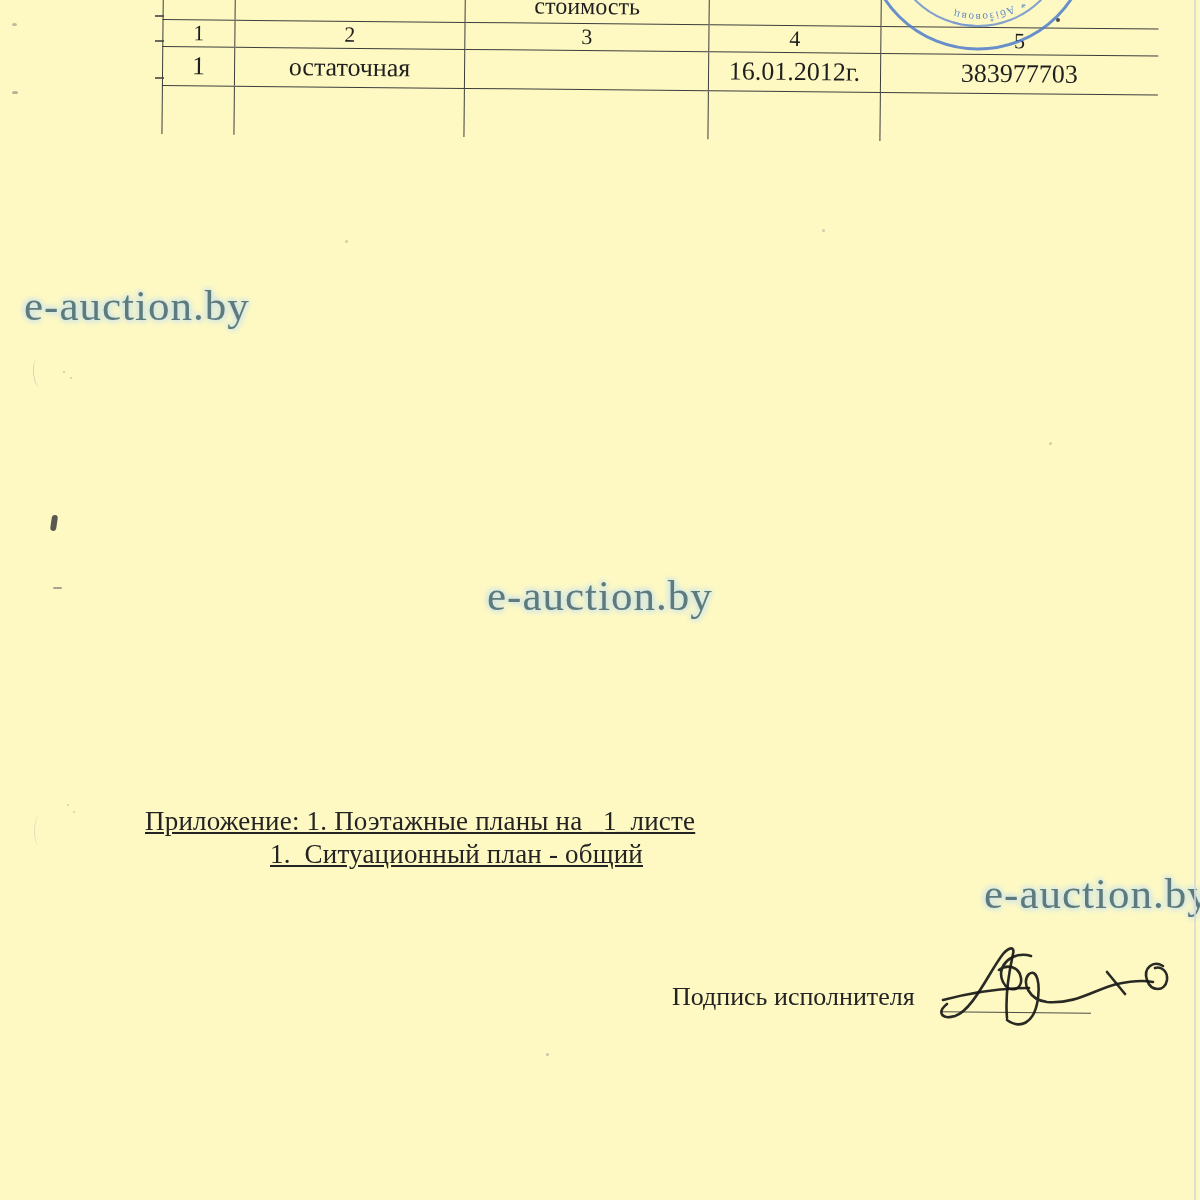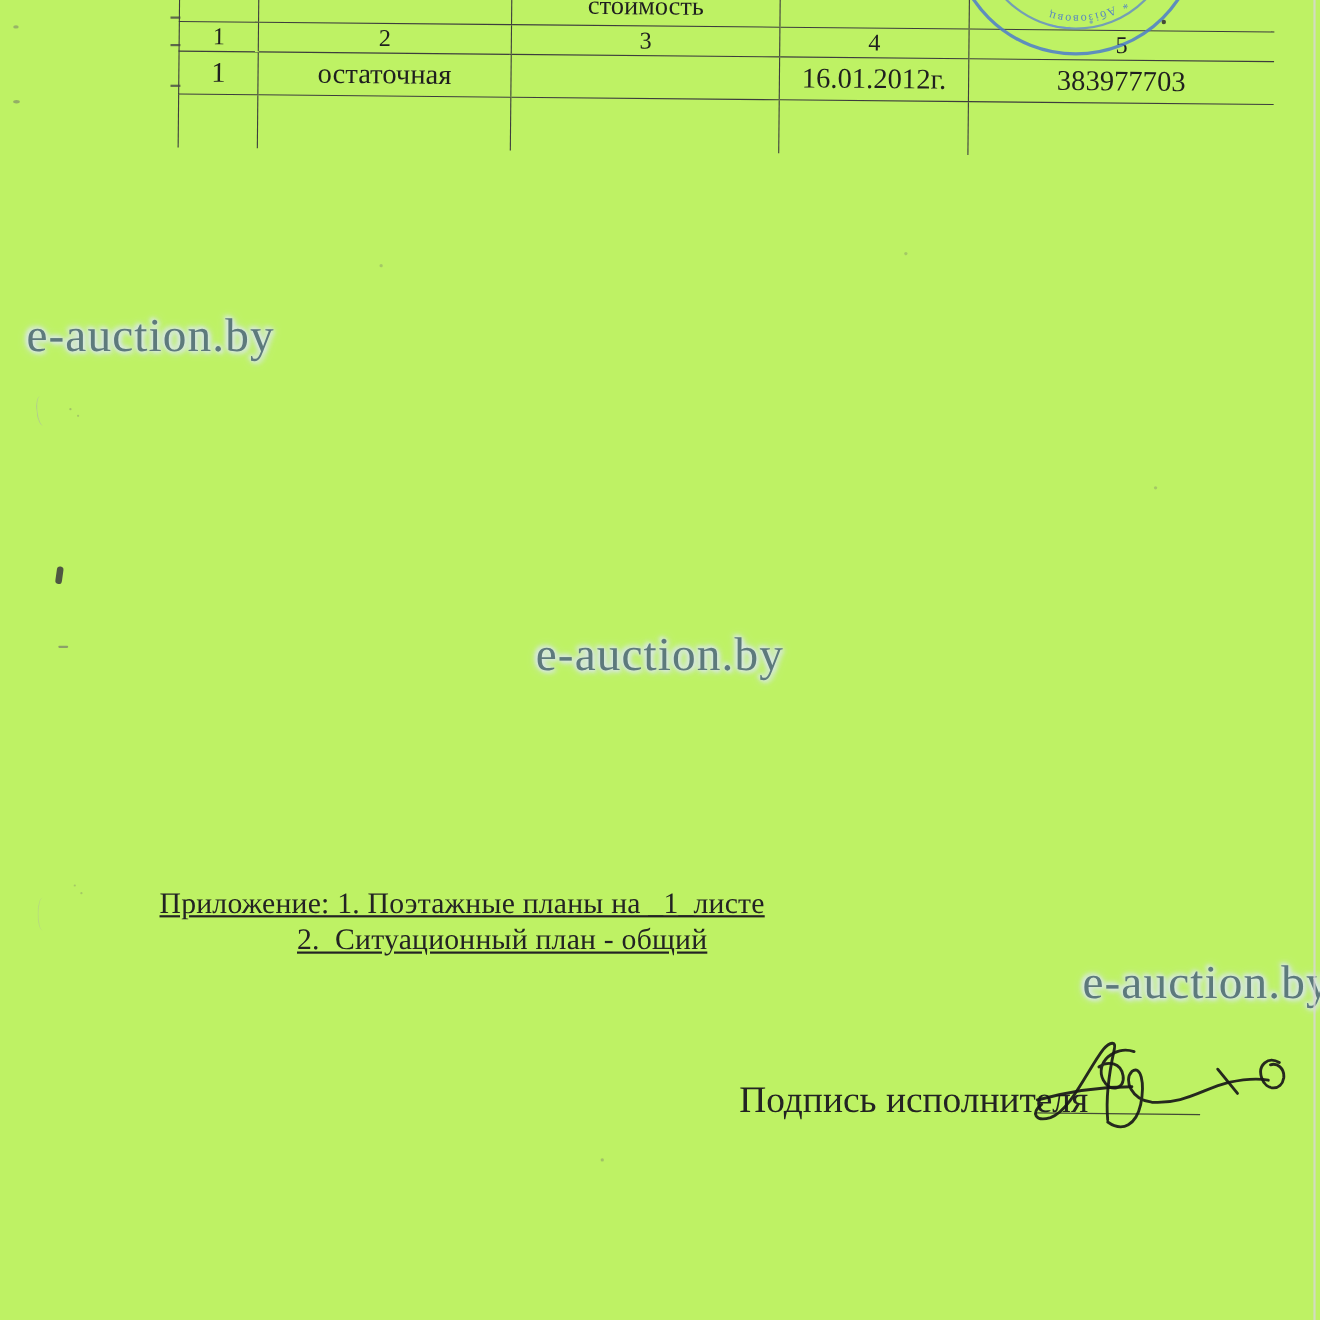--- a/index.html
+++ b/index.html
@@ -1,18 +1,18 @@
 <!DOCTYPE html>
 <html><head>
 <meta charset="utf-8">
 <style>
   html,body{margin:0;padding:0;background:#ffffff;}
   .page{
     position:relative;width:1200px;height:1200px;overflow:hidden;
-    background:#bef264;color:#1e1e1e;
+    background:#fef9c3;color:#1e1e1e;
     font-family:"Liberation Serif", serif;
   }
 
   
   .table-wrap{
     position:absolute;left:163px;top:-28px;
     transform:rotate(0.55deg);transform-origin:0 0;
   }
   table.doc-table{border-collapse:collapse;table-layout:fixed;width:995px;}
   table.doc-table td{
@@ -45,21 +45,21 @@
   }
   .wm-1{left:24px;top:281px;}
   .wm-2{left:487px;top:571px;}
   .wm-3{left:984px;top:869px;}
 
   
   .attach{position:absolute;left:145px;top:805px;font-size:27px;line-height:33px;color:#232323;letter-spacing:.2px;text-decoration:underline;}
   .attach-line2{margin-left:125px;white-space:pre;}
 
   
-  .sig-label{position:absolute;left:672px;top:982px;font-size:34px;color:#232323;white-space:nowrap;}
+  .sig-label{position:absolute;left:672px;top:982px;font-size:26px;color:#232323;white-space:nowrap;}
   .sig-underline{position:absolute;left:941px;top:1012px;width:150px;height:0;border-top:1.4px solid #2e2e2e;transform:rotate(0.6deg);opacity:.85;}
   .sig-svg{position:absolute;left:925px;top:938px;}
   .sig-stroke{fill:none;stroke:#181818;stroke-width:2.6;stroke-linecap:round;opacity:.92;}
 
   
   .speck{position:absolute;background:#6a6a6a;border-radius:50%;}
   .curve-mark{position:absolute;background:transparent;border-left:1.4px solid #a9b0ae;border-radius:50%;}
   .paper-edge{position:absolute;right:4px;top:0;width:2px;height:1200px;background:#d7d7d7;opacity:.8;}
 </style>
 </head>
@@ -123,21 +123,21 @@
     <path class="stamp-smudge" d="M 98,22 q 10,4 20,3"></path>
     <circle cx="137" cy="20" r="1.6" fill="#5b83cf" opacity=".6"></circle>
   </svg>
 
   <div class="watermark wm-1">e-auction.by</div>
   <div class="watermark wm-2">e-auction.by</div>
   <div class="watermark wm-3">e-auction.by</div>
 
   <div class="attach">
     <div class="attach-line1">Приложение: 1. Поэтажные планы на _1_листе</div>
-    <div class="attach-line2">2.  Ситуационный план - общий</div>
+    <div class="attach-line2">1.  Ситуационный план - общий</div>
   </div>
 
   <div class="sig-label">Подпись исполнителя</div>
   <div class="sig-underline"></div>
   <svg class="sig-svg" width="258" height="98" viewBox="0 0 258 98">
     <path class="sig-stroke" d="M 22,66 C 12,74 16,82 30,78 C 48,72 64,34 78,16 C 84,9 90,8 88,16 C 84,34 80,58 82,80"></path>
     <path class="sig-stroke" d="M 106,18 C 88,12 70,28 78,44 C 84,56 98,52 96,40 C 94,28 82,26 74,32"></path>
     <path class="sig-stroke" d="M 18,62 C 48,54 78,50 104,50"></path>
     <path class="sig-stroke" d="M 82,82 C 96,92 108,84 112,66 C 116,46 112,30 104,36 C 96,44 104,62 122,64 C 152,66 168,52 192,46 C 206,43 218,42 228,44"></path>
     <path class="sig-stroke" d="M 182,34 L 200,56"></path>

